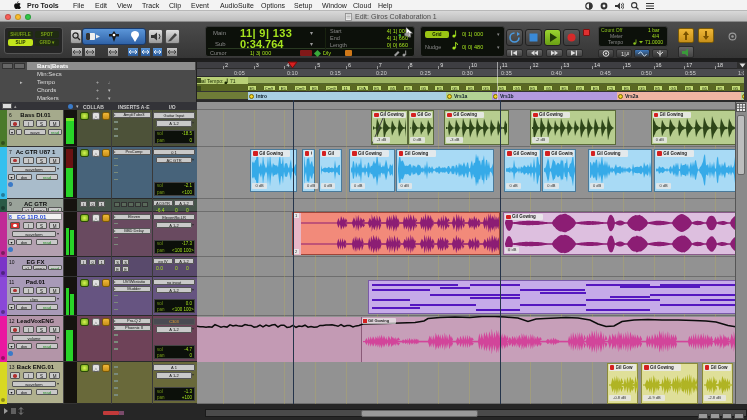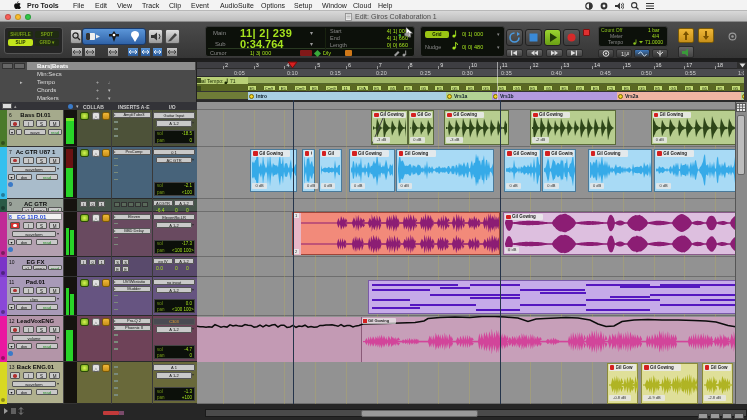--- a/index.html
+++ b/index.html
@@ -108,21 +108,21 @@
     <div class="" style="position:absolute;left:152px;top:47px;width:11px;height:10px;background:linear-gradient(#5b96d8,#2a5a9a);border:1px solid #3a3a3a;border-radius:1px"></div>
     <svg style="position:absolute;left:154px;top:50px;" width="7" height="4" viewBox="0 0 7 4">
       <path d="M0 2 h7 M2 0 l-2 2 l2 2 M5 0 l2 2 l-2 2" stroke="#fff" stroke-width="0.8" fill="none"></path>
     </svg>
     <div class="" style="position:absolute;left:166px;top:47px;width:12px;height:10px;background:linear-gradient(#c8c8c8,#8a8a8a);border:1px solid #3a3a3a;border-radius:1px"></div>
     <svg style="position:absolute;left:168px;top:50px;" width="8" height="4" viewBox="0 0 8 4">
       <path d="M0 2 h8 M2 0 l-2 2 l2 2 M6 0 l2 2 l-2 2" stroke="#333" stroke-width="0.8" fill="none"></path>
     </svg>
     <div class="" style="position:absolute;left:205px;top:26px;width:210px;height:31px;background:#0c100a;border:1px solid #3a3a3a;border-radius:3px"></div>
     <div style="position:absolute;left:213px;top:30px;font-size:6px;line-height:7px;color:#8a8a8a;font-weight:normal;white-space:nowrap;">Main</div>
-    <div style="position:absolute;left:240px;top:27px;font-size:11px;line-height:12px;color:#a6e41e;font-weight:bold;white-space:nowrap;letter-spacing:0.4px">11| 2| 239</div>
+    <div style="position:absolute;left:240px;top:27px;font-size:11px;line-height:12px;color:#a6e41e;font-weight:bold;white-space:nowrap;letter-spacing:0.4px">11| 9| 133</div>
     <div style="position:absolute;left:310px;top:30px;font-size:6px;line-height:7px;color:#9a9a9a;font-weight:normal;white-space:nowrap;">▾</div>
     <div style="position:absolute;left:215px;top:41px;font-size:6px;line-height:7px;color:#8a8a8a;font-weight:normal;white-space:nowrap;">Sub</div>
     <div style="position:absolute;left:240px;top:38px;font-size:11px;line-height:12px;color:#a6e41e;font-weight:bold;white-space:nowrap;">0:34.764</div>
     <div style="position:absolute;left:310px;top:41px;font-size:6px;line-height:7px;color:#9a9a9a;font-weight:normal;white-space:nowrap;">▾</div>
     <div style="position:absolute;left:330px;top:28px;font-size:5.5px;line-height:6.5px;color:#8a8a8a;font-weight:normal;white-space:nowrap;">Start</div>
     <div style="position:absolute;left:368px;top:28px;font-size:5.5px;line-height:6.5px;color:#a6e41e;font-weight:normal;white-space:nowrap;text-align:right;width:40px">4| 1| 000</div>
     <div style="position:absolute;left:330px;top:35px;font-size:5.5px;line-height:6.5px;color:#8a8a8a;font-weight:normal;white-space:nowrap;">End</div>
     <div style="position:absolute;left:368px;top:35px;font-size:5.5px;line-height:6.5px;color:#a6e41e;font-weight:normal;white-space:nowrap;text-align:right;width:40px">4| 1| 660</div>
     <div style="position:absolute;left:330px;top:42px;font-size:5.5px;line-height:6.5px;color:#8a8a8a;font-weight:normal;white-space:nowrap;">Length</div>
     <div style="position:absolute;left:368px;top:42px;font-size:5.5px;line-height:6.5px;color:#a6e41e;font-weight:normal;white-space:nowrap;text-align:right;width:40px">0| 0| 660</div>

